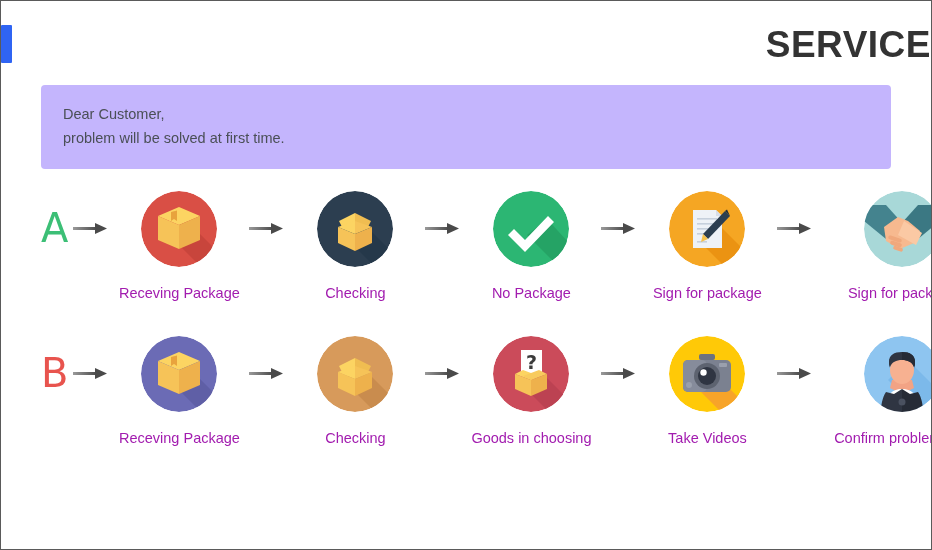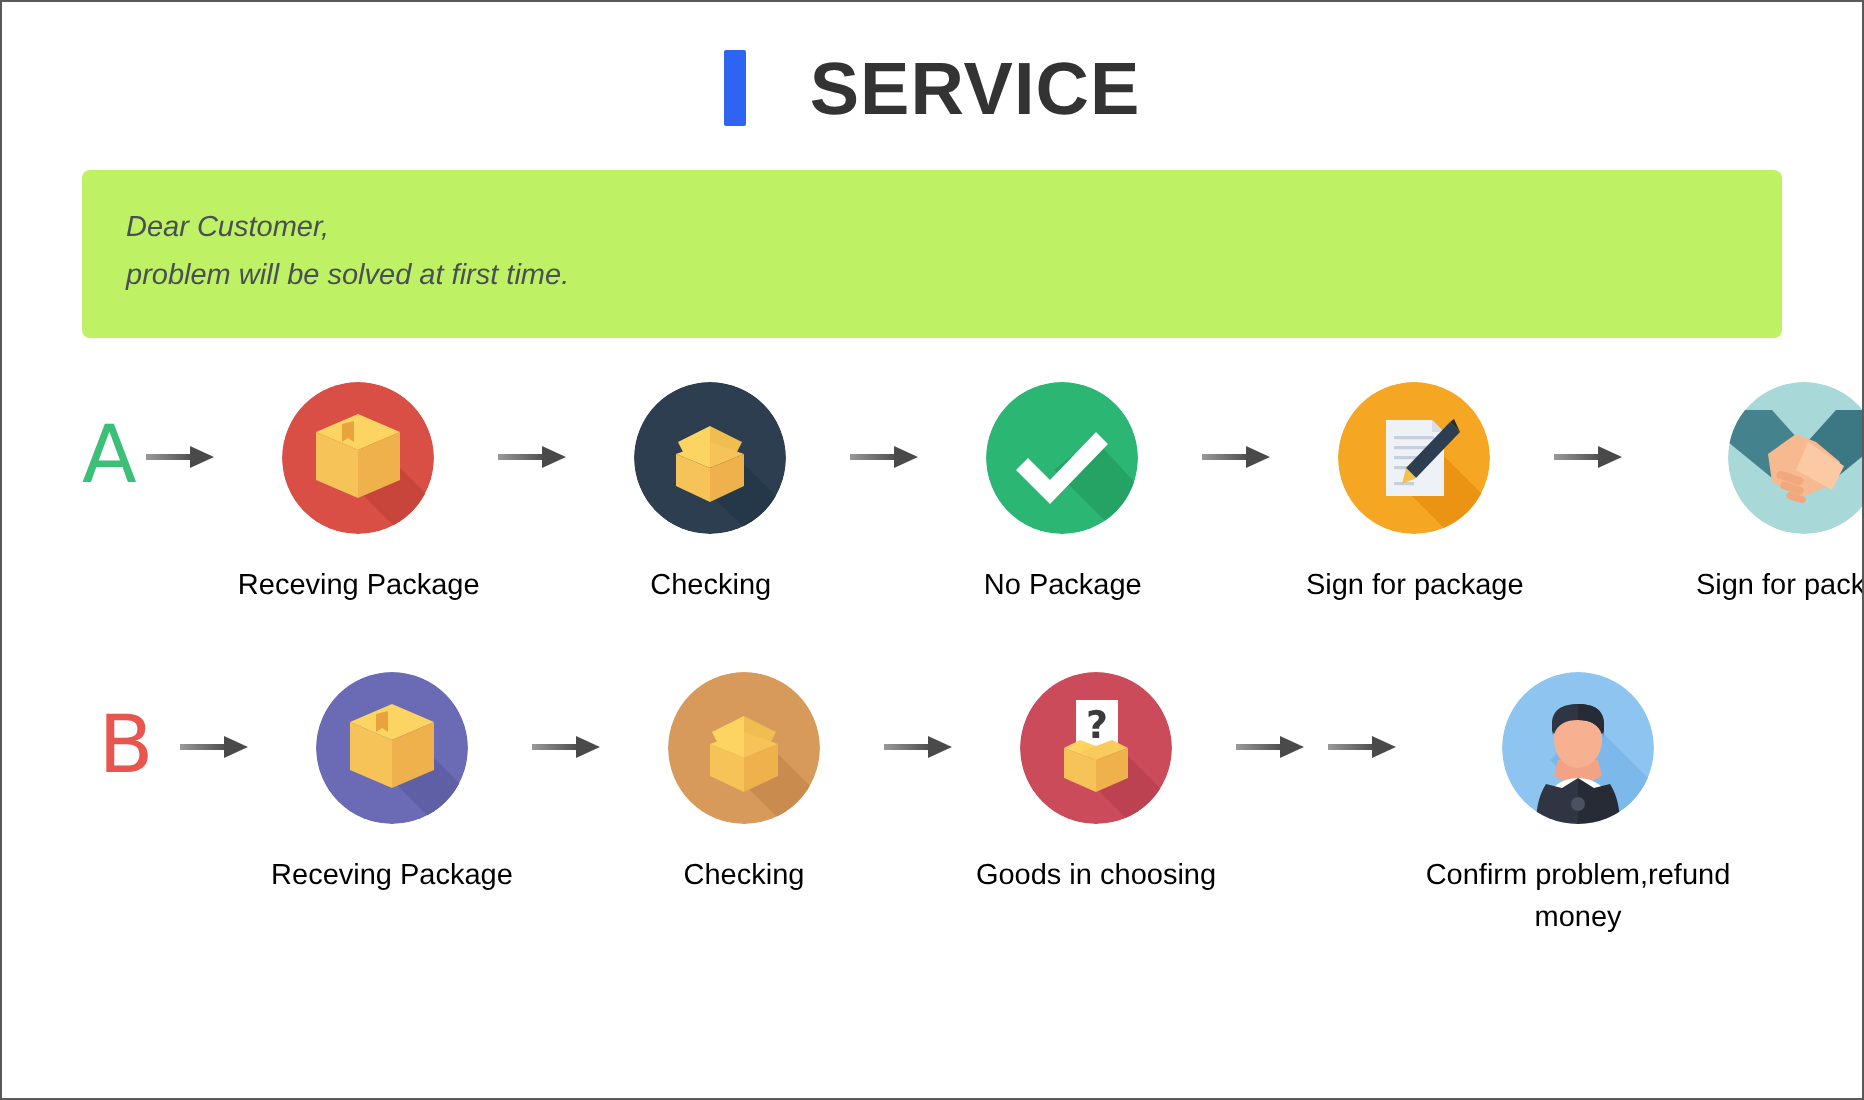--- a/index.html
+++ b/index.html
@@ -14,21 +14,21 @@
     overflow: hidden;
     border: 1px solid #5a5a5a;
     position: relative;
   }
   .page { width: 930px; height: 548px; position: relative; background:#fff; }
 
   
   .title-row {
     display: flex;
     align-items: center;
-    justify-content: center;
+    justify-content: space-between;
     margin-top: 24px;
     gap: 32px;
   }
   .title-bar {
     width: 11px; height: 38px;
     background: #2f64f3;
     border-radius: 1px;
   }
   .title-text {
     font-size: 37px;
@@ -92,36 +92,36 @@
   .circle {
     width: 76px; height: 76px;
     border-radius: 50%;
     position: relative;
     overflow: hidden;
   }
   .circle svg { display: block; }
   .step-label {
     margin-top: 16px;
     font-size: 14.5px;
-    color: #000000;
-    text-align: center;
+    color: #a21caf;
+    text-align: right;
     line-height: 21px;
   }
 </style>
 </head>
 <body>
 
 <div class="page">
 
   <div class="title-row">
     <div class="title-bar" style="background: rgb(47, 100, 243);"></div>
     <div class="title-text">SERVICE</div>
   </div>
 
-  <div class="notice" style="background: #bef264; font-style: italic;">
+  <div class="notice" style="background: #c4b5fd;">
     <div>Dear Customer,</div>
     <div>problem will be solved at first time.</div>
   </div>
 
   <div class="flow row-a">
     <div class="rowletter letter-a" style="color: rgb(60, 191, 118);">A</div>
 
     <div class="arrow">
       <svg width="36" height="16" viewBox="0 0 36 16">
         <defs>
@@ -315,20 +315,37 @@
       <div class="step-label">Goods in choosing</div>
     </div>
 
     <div class="arrow">
       <svg width="36" height="16" viewBox="0 0 36 16">
         <rect x="0" y="6" width="24" height="3" fill="url(#ag1)"></rect>
         <polygon points="22,2 34,7.5 22,13" fill="#4a4a4a"></polygon>
       </svg>
     </div>
 
+    <div class="step">
+      <div class="circle">
+        <svg width="76" height="76" viewBox="0 0 76 76">
+          <circle cx="38" cy="38" r="38" fill="#ffc907"></circle>
+          <path d="M40 32 L76 68 L76 76 L52 76 L22 46 Z" fill="#f7a429"></path>
+          <rect x="30" y="18" width="16" height="6" rx="2" fill="#6c7280"></rect>
+          <rect x="14" y="24" width="48" height="32" rx="5" fill="#7b8190"></rect>
+          <rect x="14" y="24" width="24" height="32" rx="5" fill="#868c9b"></rect>
+          <circle cx="38" cy="40" r="13" fill="#5d6370"></circle>
+          <circle cx="38" cy="40" r="9" fill="#2f3542"></circle>
+          <circle cx="34.5" cy="36.5" r="3.2" fill="#ffffff"></circle>
+          <circle cx="20" cy="49" r="3" fill="#9aa0ad"></circle>
+          <rect x="50" y="27" width="8" height="4" rx="1" fill="#9aa0ad"></rect>
+        </svg>
+      </div>
+      <div class="step-label">Take Videos</div>
+    </div>
 
     <div class="arrow">
       <svg width="36" height="16" viewBox="0 0 36 16">
         <rect x="0" y="6" width="24" height="3" fill="url(#ag1)"></rect>
         <polygon points="22,2 34,7.5 22,13" fill="#4a4a4a"></polygon>
       </svg>
     </div>
 
     <div class="step wide">
       <div class="circle">

